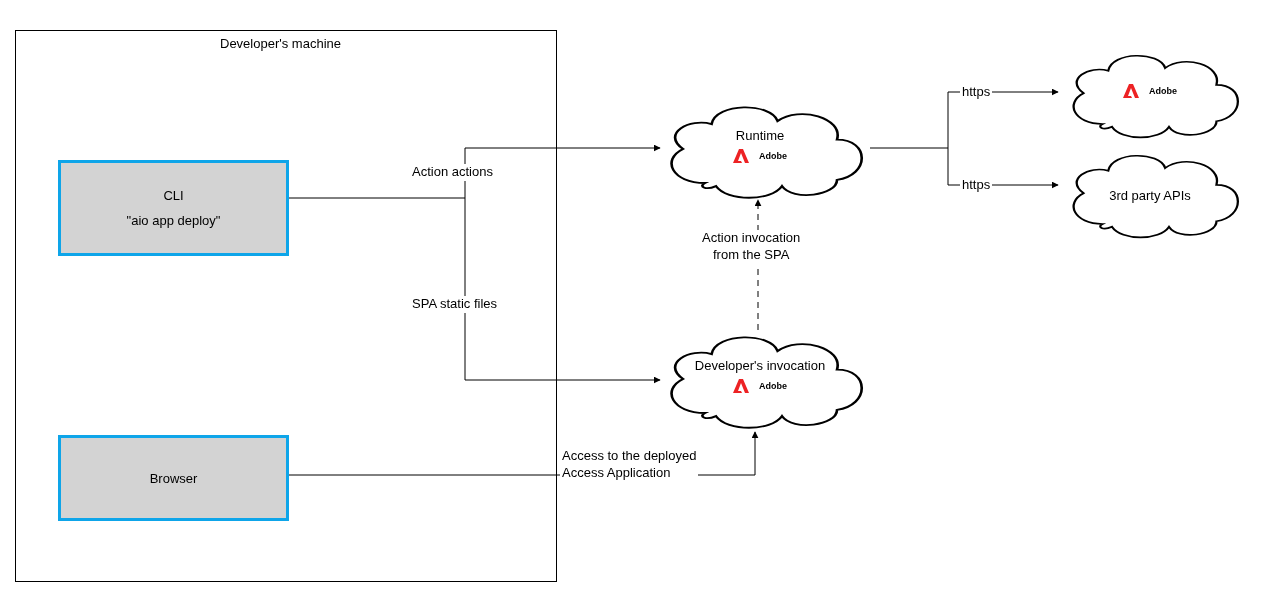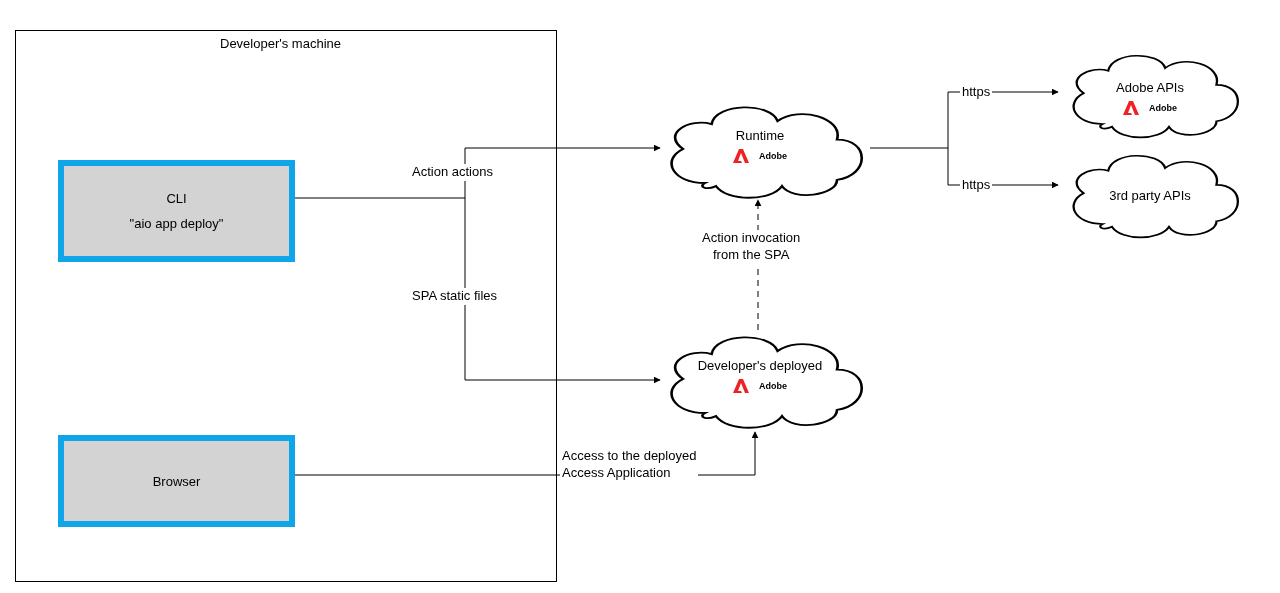--- a/index.html
+++ b/index.html
@@ -15,21 +15,21 @@
     width: 1148px;
     height: 593px;
   }
   .box {
     position: absolute;
     border: 1px solid #000;
     background: transparent;
   }
   .rect {
     position: absolute;
-    border: 6px solid #0ea5e9;
+    border: 3px solid #0ea5e9;
     background: #d3d3d3;
     display: flex;
     flex-direction: column;
     justify-content: center;
     align-items: center;
     text-align: center;
   }
   .cloud {
     position: absolute;
     text-align: center;
@@ -135,55 +135,54 @@
               <path d="M0 14 L6 0 L10 0 L16 14 L12 14 L8 4 L5 12 L8 12 L9 14 Z" fill="#ED2224"></path>
             </svg>
           <span class="adobe-text">Adobe</span>
         </span>
       </div>
     </div>
   </div>
 
   <div class="cloud" style="left:650px; top:350px; width:220px;">
     <div class="cloud-label" style="top:8px;">
-      <div>Developer's deployed</div>
+      <div>Developer's invocation</div>
       <div style="margin-top:4px;">
         <span class="adobe">
           <svg width="16" height="14">
               <path d="M0 14 L6 0 L10 0 L16 14 L12 14 L8 4 L5 12 L8 12 L9 14 Z" fill="#ED2224"></path>
             </svg>
           <span class="adobe-text">Adobe</span>
         </span>
       </div>
     </div>
   </div>
 
   <div class="cloud" style="left:1055px; top:75px; width:190px;">
     <div class="cloud-label" style="top:5px;">
-      <div>Adobe APIs</div>
       <div style="margin-top:4px;">
         <span class="adobe">
           <svg width="16" height="14">
               <path d="M0 14 L6 0 L10 0 L16 14 L12 14 L8 4 L5 12 L8 12 L9 14 Z" fill="#ED2224"></path>
             </svg>
           <span class="adobe-text">Adobe</span>
         </span>
       </div>
     </div>
   </div>
 
   <div class="cloud" style="left:1055px; top:180px; width:190px;">
     <div class="cloud-label" style="top:8px;">
       <div>3rd party APIs</div>
     </div>
   </div>
 
   <div class="label" style="left:410px; top:164px;">Action actions</div>
 
-  <div class="label" style="left:410px; top:288px;">SPA static files</div>
+  <div class="label" style="left:410px; top:296px;">SPA static files</div>
 
   <div class="label multiline" style="left:560px; top:448px;">
     <div>Access to the deployed</div>
     <div>Access Application</div>
   </div>
 
   <div class="label multiline" style="left:700px; top:230px; text-align:center;">
     <div>Action invocation</div>
     <div>from the SPA</div>
   </div>

